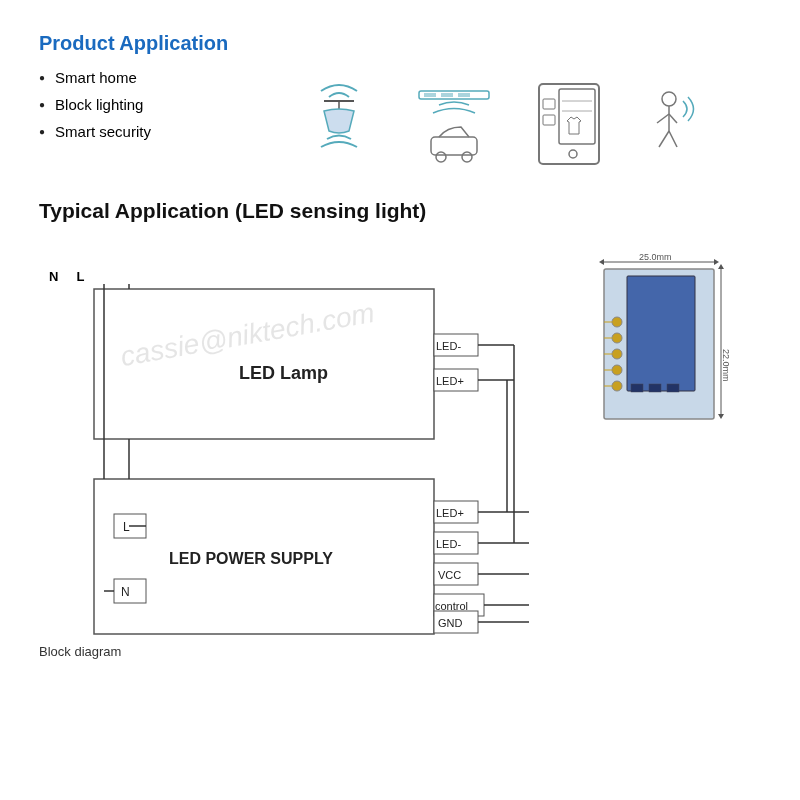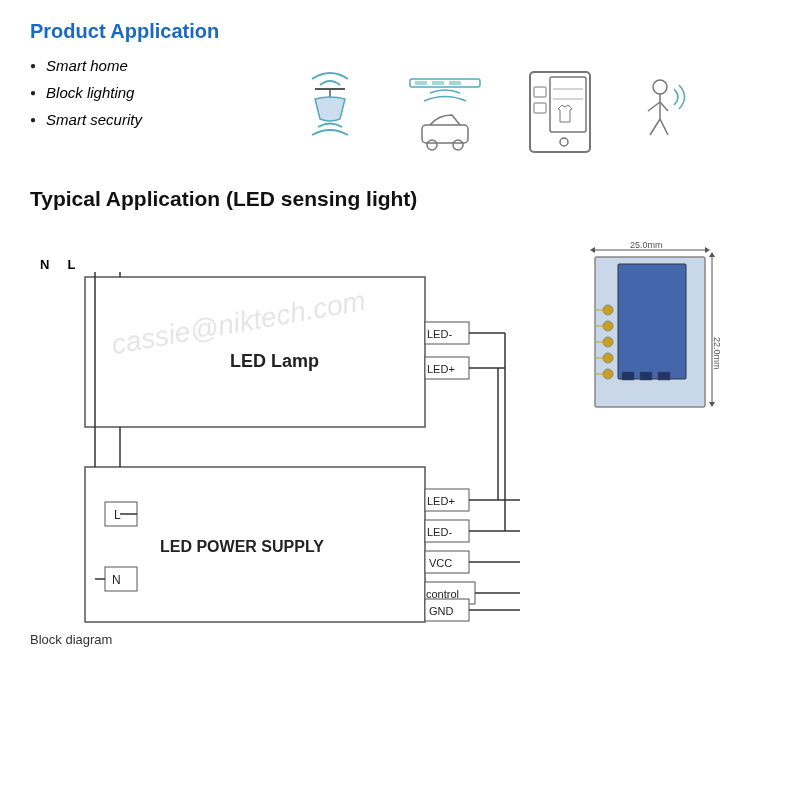--- a/index.html
+++ b/index.html
@@ -5,33 +5,33 @@
     * { margin: 0; padding: 0; box-sizing: border-box; }
     body {
       width: 800px;
       height: 800px;
       background: #fff;
       font-family: Arial, sans-serif;
       font-size: 14px;
       overflow: hidden;
     }
     .page {
-      padding: 20px 30px;
+      padding: 32px 30px;
+      margin-left: 9px;
     }
     .section-title {
       font-size: 20px;
       font-weight: bold;
       color: #1a6abf;
       margin-bottom: 14px;
     }
     .product-app-section {
       display: flex;
       align-items: flex-start;
       margin-bottom: 30px;
-      font-style: italic;
     }
     .bullet-list {
       list-style: none;
       padding: 0;
       margin-right: 40px;
       min-width: 220px;
     }
     .bullet-list li {
       display: flex;
       align-items: center;

